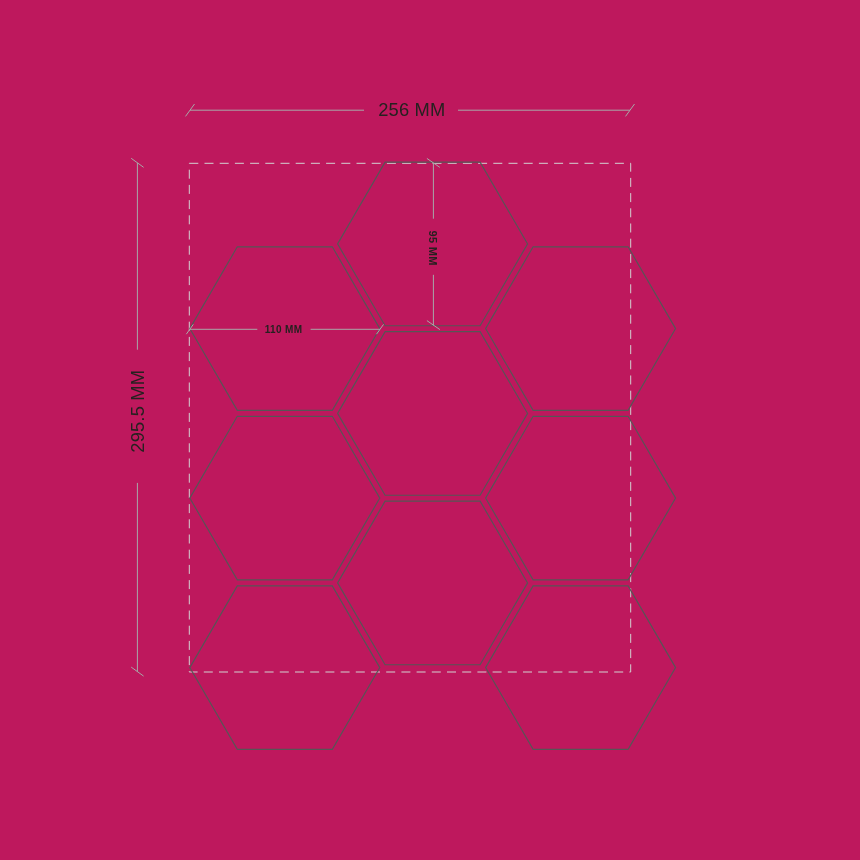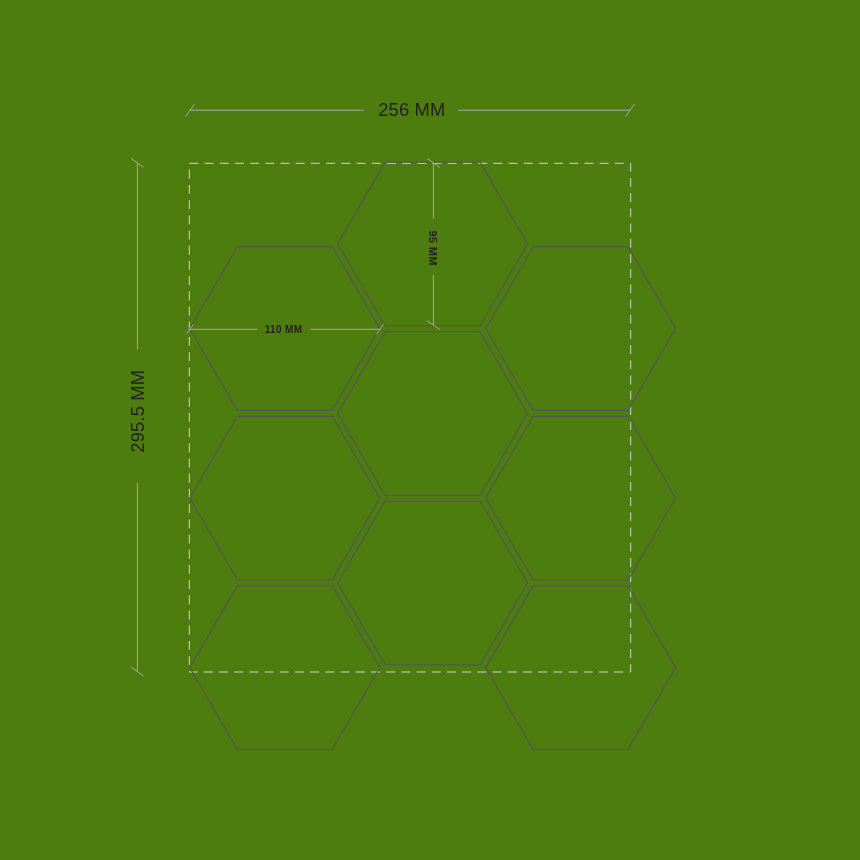--- a/index.html
+++ b/index.html
@@ -1,16 +1,16 @@
 <!DOCTYPE html>
 <html><head>
 <meta charset="utf-8">
 <style>
   html,body{margin:0;padding:0;background:#ffffff;}
-  .page{width:860px;height:860px;position:relative;background:#4d7c0f;overflow:hidden;}
+  .page{width:860px;height:860px;position:relative;background:#be185d;overflow:hidden;}
   svg{position:absolute;left:0;top:0;}
   text{font-family:"Liberation Sans",sans-serif;fill:#262120;}
   .big{font-size:18.3px;letter-spacing:0.2px;}
   .small{font-size:10px;font-weight:700;letter-spacing:0.35px;}
 </style>
 </head>
 <body>
 
 <div class="page">
 <svg width="860" height="860" viewBox="0 0 860 860">

